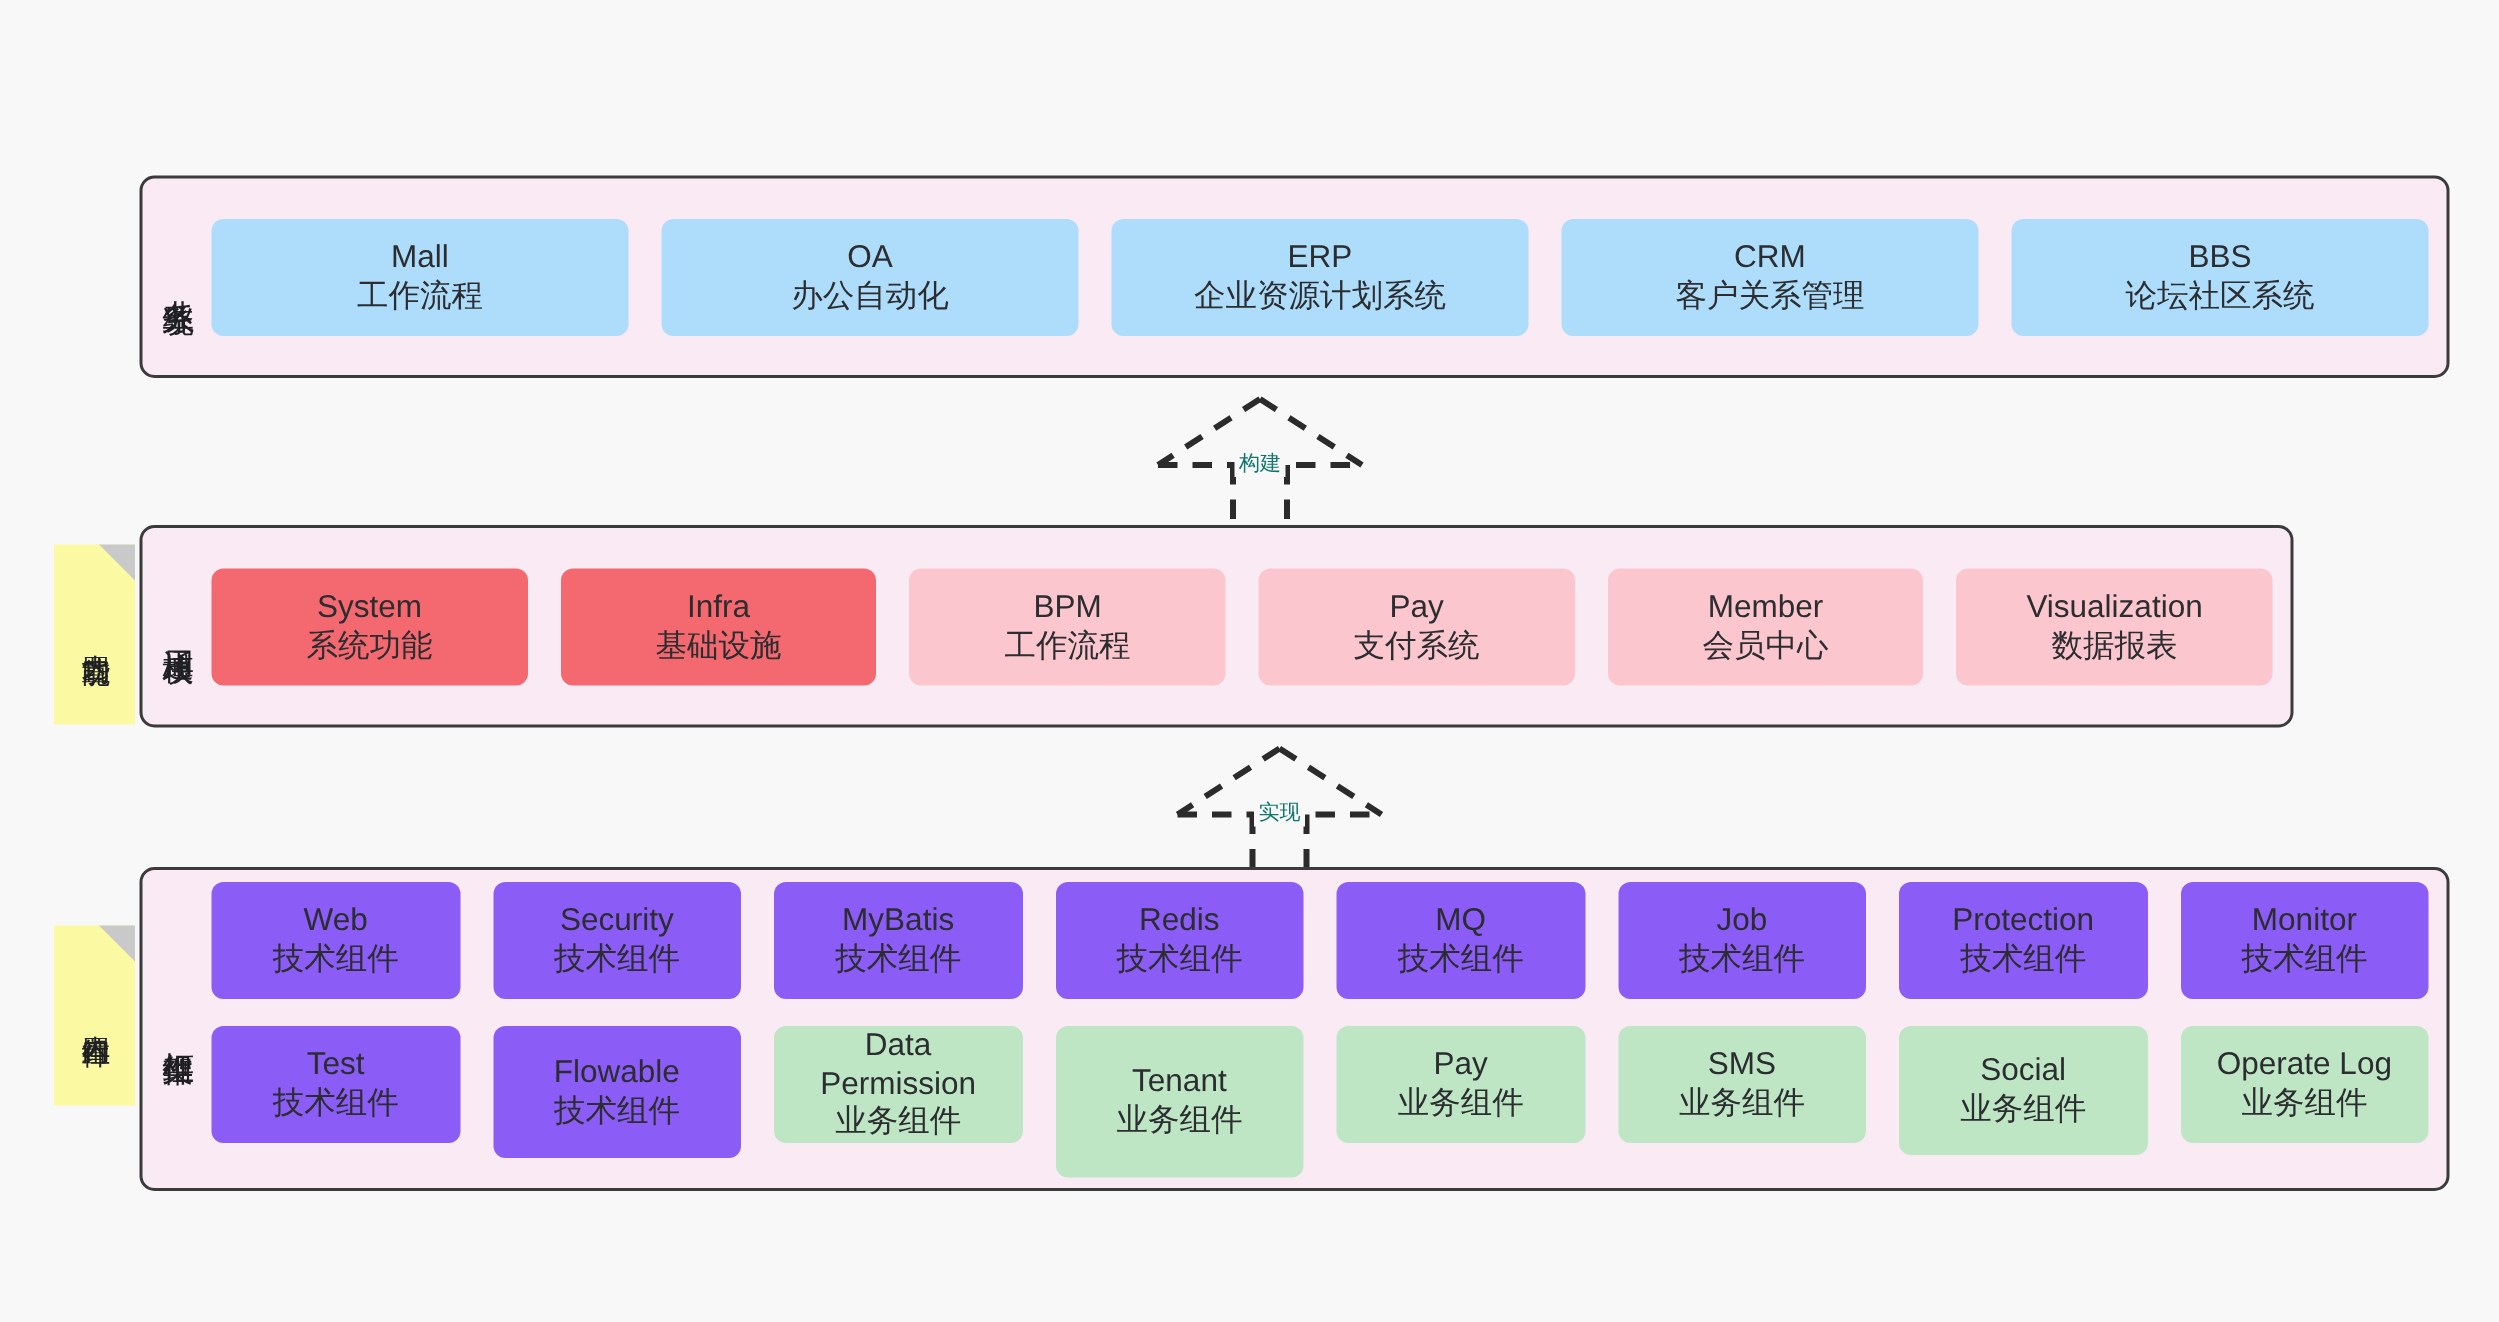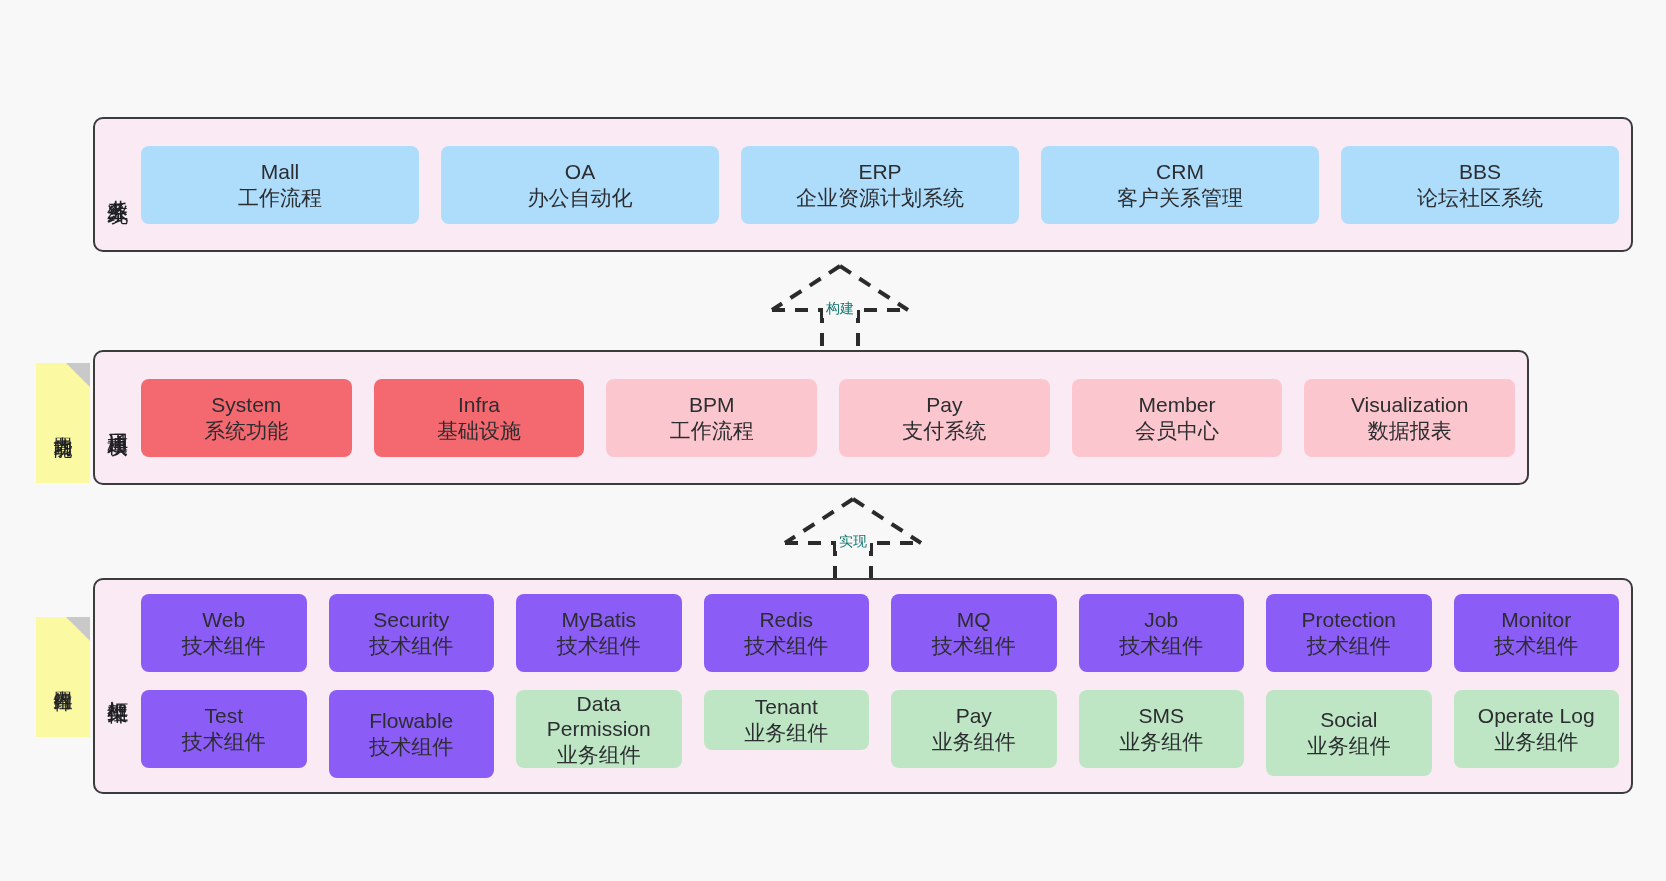--- a/index.html
+++ b/index.html
@@ -273,21 +273,21 @@
             <span class="t2">技术组件</span>
           </div>
           <div class="cell c-green" style="height: 88px;">
             <span class="t1">Flowable</span>
             <span class="t2">技术组件</span>
           </div>
           <div class="cell c-lightgreen" style="height: 78px;">
             <span class="t1">Data Permission</span>
             <span class="t2">业务组件</span>
           </div>
-          <div class="cell c-lightgreen" style="height: 60px;">
+          <div class="cell c-lightgreen" style="height: 101px;">
             <span class="t1">Tenant</span>
             <span class="t2">业务组件</span>
           </div>
           <div class="cell c-lightgreen" style="height: 78px;">
             <span class="t1">Pay</span>
             <span class="t2">业务组件</span>
           </div>
           <div class="cell c-lightgreen" style="height: 78px;">
             <span class="t1">SMS</span>
             <span class="t2">业务组件</span>

